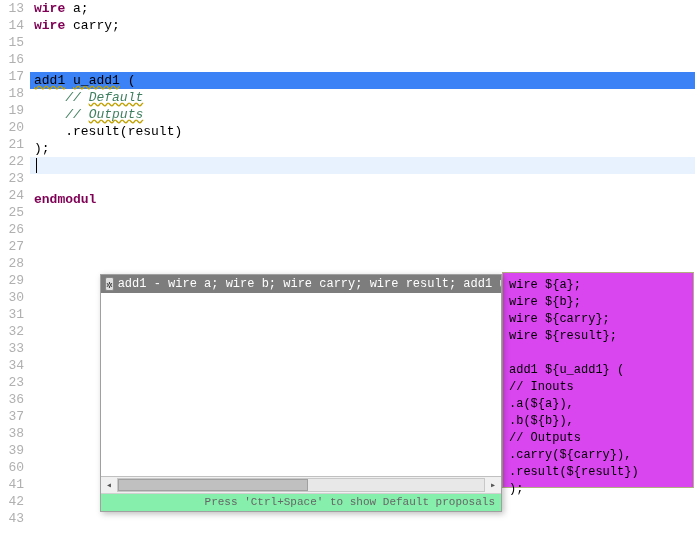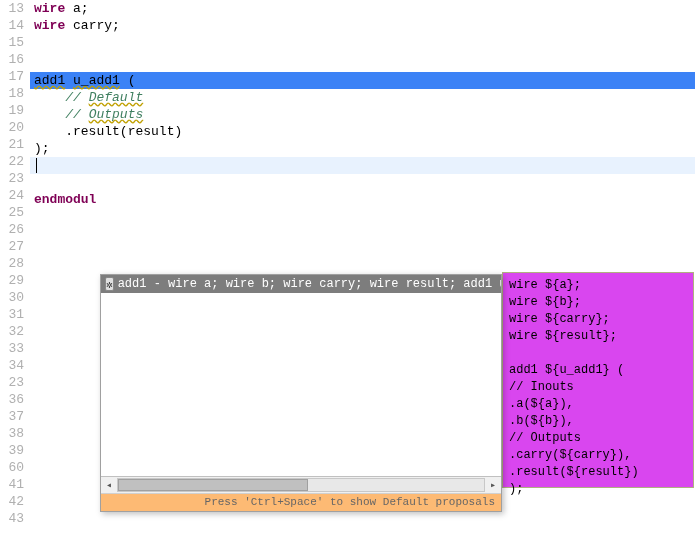--- a/index.html
+++ b/index.html
@@ -124,21 +124,21 @@
     position: absolute; left: 0; top: 0;
     width: 190px; height: 12px;
     background: #c0c0c0;
     border: 1px solid #a0a0a0;
   }
   .popup-hint {
     height: 18px;
     text-align: right;
     padding: 2px 6px;
     color: #666;
-    background: #fdba74;
+    background: #86efac;
     border-top: 1px solid #d0d0d0;
     font-size: 11px;
   }
 
   
   .doc {
     position: absolute;
     left: 502px;
     top: 272px;
     width: 192px;

